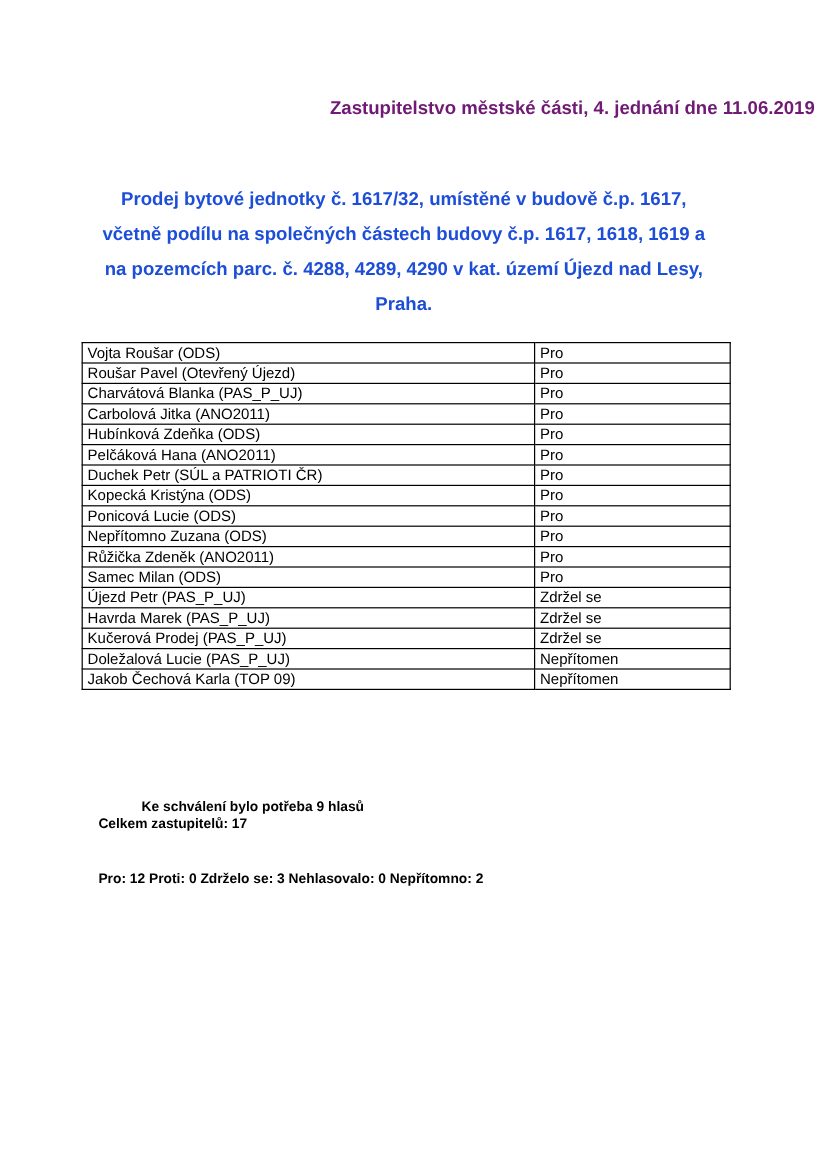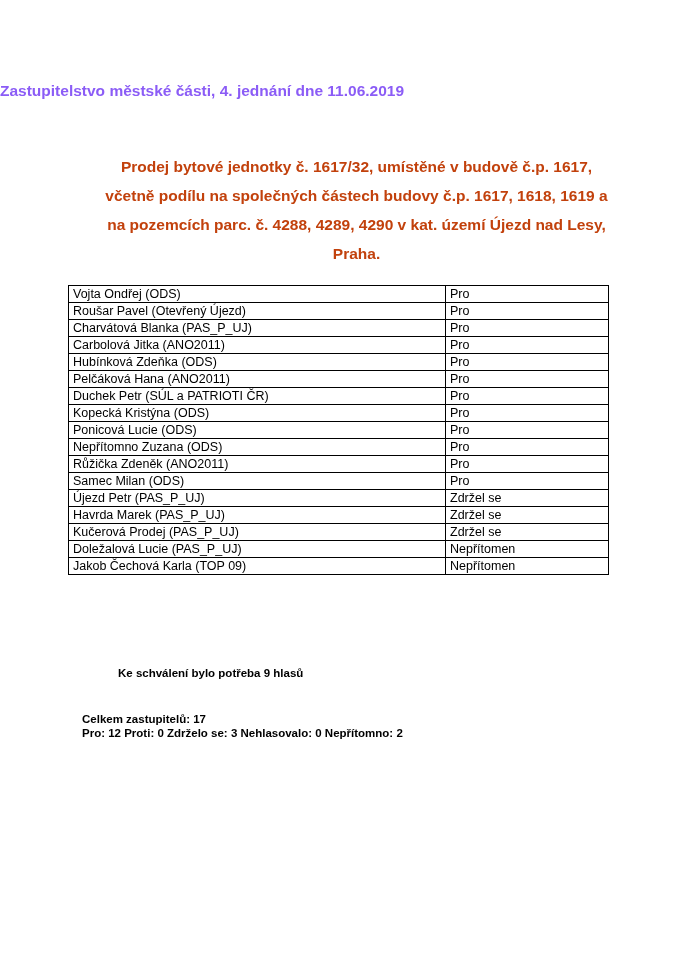--- a/index.html
+++ b/index.html
@@ -16,39 +16,39 @@
     inset: 0;
     width: 679px;
     height: 960px;
     background: #ffffff;
     overflow: hidden;
   }
   .doc-title {
     position: absolute;
     left: 0;
     width: 679px;
-    text-align: left;
+    text-align: right;
     font-weight: bold;
     font-size: 15.5px;
     line-height: 18px;
-    color: #8b5cf6;
+    color: #701a75;
   }
   .title-line1 { top: 82px; }
   .title-line2 { top: 117px; }
   .subject {
     position: absolute;
     top: 152px;
-    left: 84px;
+    left: 64px;
     width: 545px;
     text-align: center;
     font-weight: bold;
     font-size: 15.5px;
     line-height: 29px;
     white-space: pre-line;
-    color: #c2410c;
+    color: #1d4ed8;
   }
   .vote-table {
     position: absolute;
     top: 285px;
     left: 68px;
     width: 540px;
     border-collapse: collapse;
     table-layout: fixed;
   }
   .vote-table td {
@@ -67,41 +67,41 @@
   .summary-line {
     position: absolute;
     left: 82px;
     font-weight: bold;
     font-size: 11.5px;
     line-height: 14px;
     color: #000000;
     white-space: nowrap;
   }
   .summary-1 { top: 666px; padding-left: 36px; }
-  .summary-2 { top: 712px; }
+  .summary-2 { top: 680px; }
   .summary-3 { top: 726px; }
 </style>
 </head>
 <body>
 
 <div class="page">
 
   <div class="doc-title title-line1">Zastupitelstvo městské části, 4. jednání dne 11.06.2019</div>
 
 
   <div class="subject">Prodej bytové jednotky č. 1617/32, umístěné v budově č.p. 1617,
 včetně podílu na společných částech budovy č.p. 1617, 1618, 1619 a
 na pozemcích parc. č. 4288, 4289, 4290 v kat. území Újezd nad Lesy,
 Praha.</div>
 
   <table class="vote-table">
     <tbody>
 
     <tr>
-        <td class="col-name">Vojta Ondřej (ODS)</td>
+        <td class="col-name">Vojta Roušar (ODS)</td>
         <td class="col-vote">Pro</td>
       </tr>
         <tr>
         <td class="col-name">Roušar Pavel (Otevřený Újezd)</td>
         <td class="col-vote">Pro</td>
       </tr>
         <tr>
         <td class="col-name">Charvátová Blanka (PAS_P_UJ)</td>
         <td class="col-vote">Pro</td>
       </tr>

